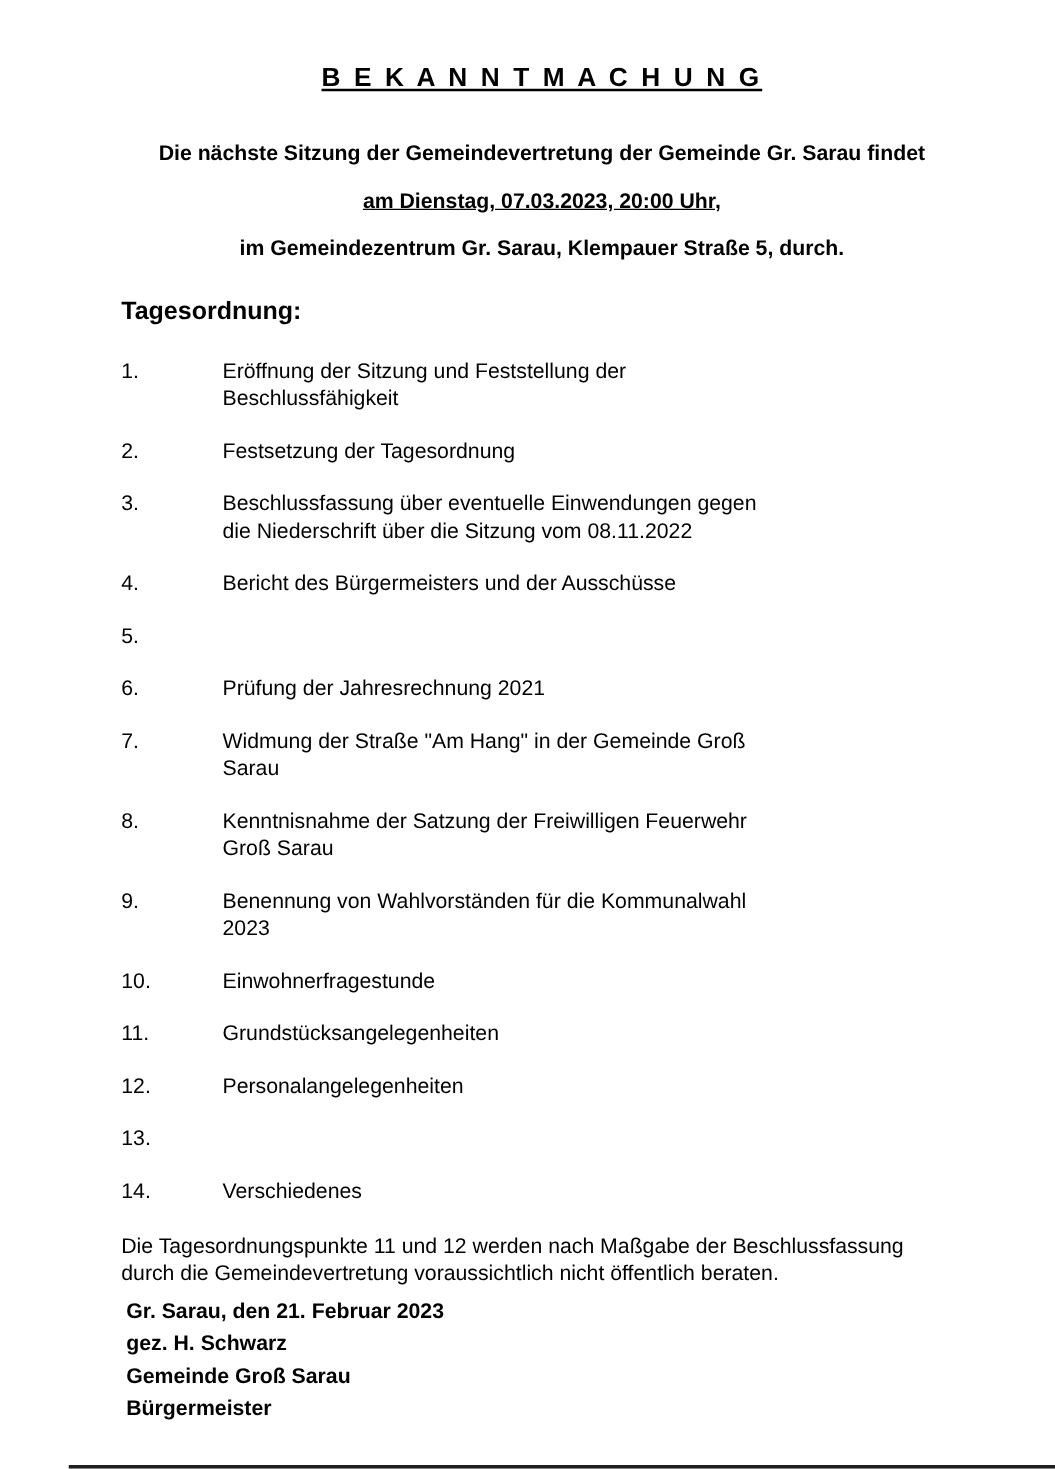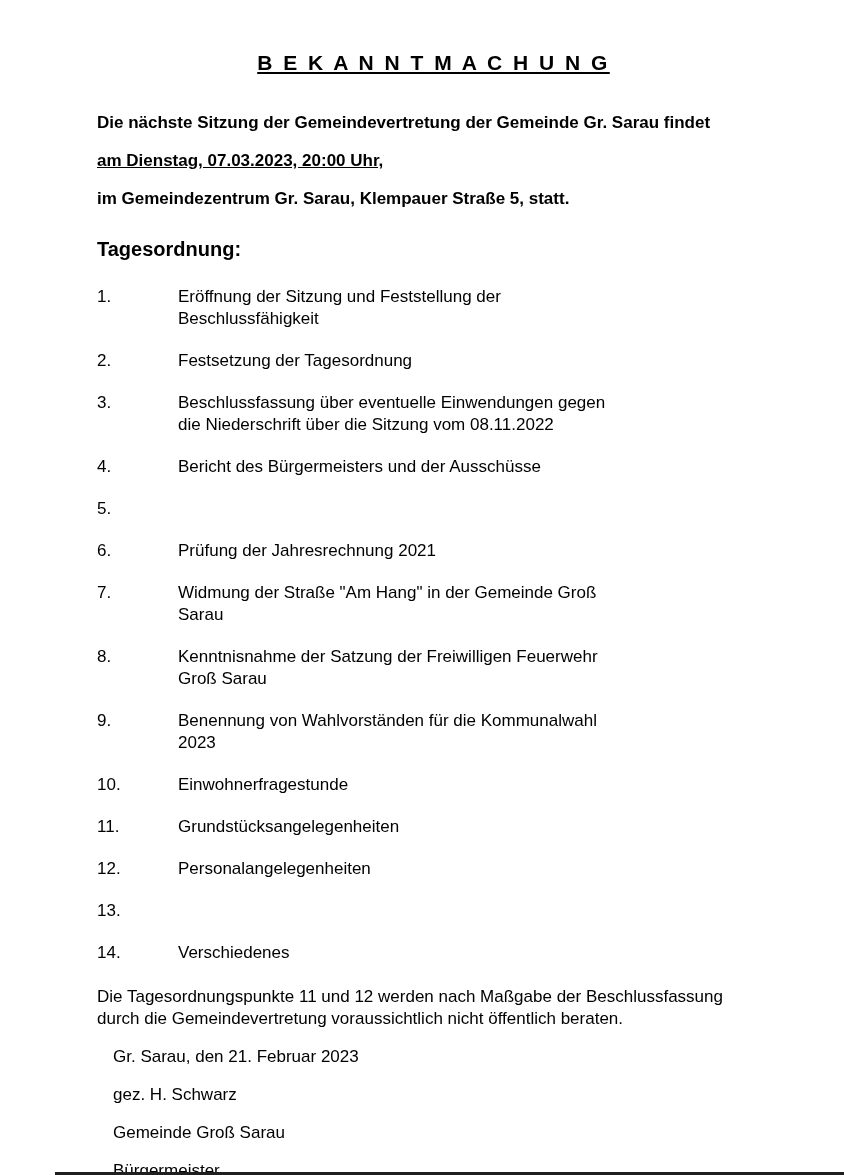--- a/index.html
+++ b/index.html
@@ -27,21 +27,21 @@
     letter-spacing: 2.5px;
     line-height: 30px;
     text-decoration: underline;
     text-align: center;
     margin: 0 0 36px 0;
   }
   .intro {
     font-size: 17px;
     font-weight: bold;
     line-height: 18px;
-    text-align: left;
+    text-align: center;
     margin: 0 0 20px 0;
   }
   .intro.underlined {
     text-decoration: underline;
   }
   .agenda-heading {
     font-size: 20px;
     font-weight: bold;
     line-height: 18px;
     margin: 32px 0 28px 0;
@@ -65,21 +65,22 @@
     line-height: 22px;
     margin: 22px 0 0 0;
     white-space: pre-line;
   }
   .signature-block {
     margin-top: 8px;
   }
   .signature-block p {
     font-size: 17px;
     line-height: 22px;
-    margin: 16px;
+    margin: 4px;
+    font-weight: bold;
   }
   .page-edge {
     position: absolute;
     left: 55px;
     right: 0;
     bottom: 0;
     height: 3px;
     background: #1f1f1f;
   }
 </style>
@@ -87,21 +88,21 @@
 <body>
 
 <div class="page">
 
   <h1 class="title">B E K A N N T M A C H U N G</h1>
 
   <p class="intro">Die nächste Sitzung der Gemeindevertretung der Gemeinde Gr. Sarau findet</p>
 
   <p class="intro underlined">am Dienstag, 07.03.2023, 20:00 Uhr,</p>
 
-  <p class="intro">im Gemeindezentrum Gr. Sarau, Klempauer Straße 5, statt.</p>
+  <p class="intro">im Gemeindezentrum Gr. Sarau, Klempauer Straße 5, durch.</p>
 
   <h2 class="agenda-heading">Tagesordnung:</h2>
 
   <div class="agenda-list" id="agenda-list">
   <div class="agenda-row">
     <span class="agenda-num">1.</span>
     <span class="agenda-text">Eröffnung der Sitzung und Feststellung der
 Beschlussfähigkeit</span>
   </div>
 

